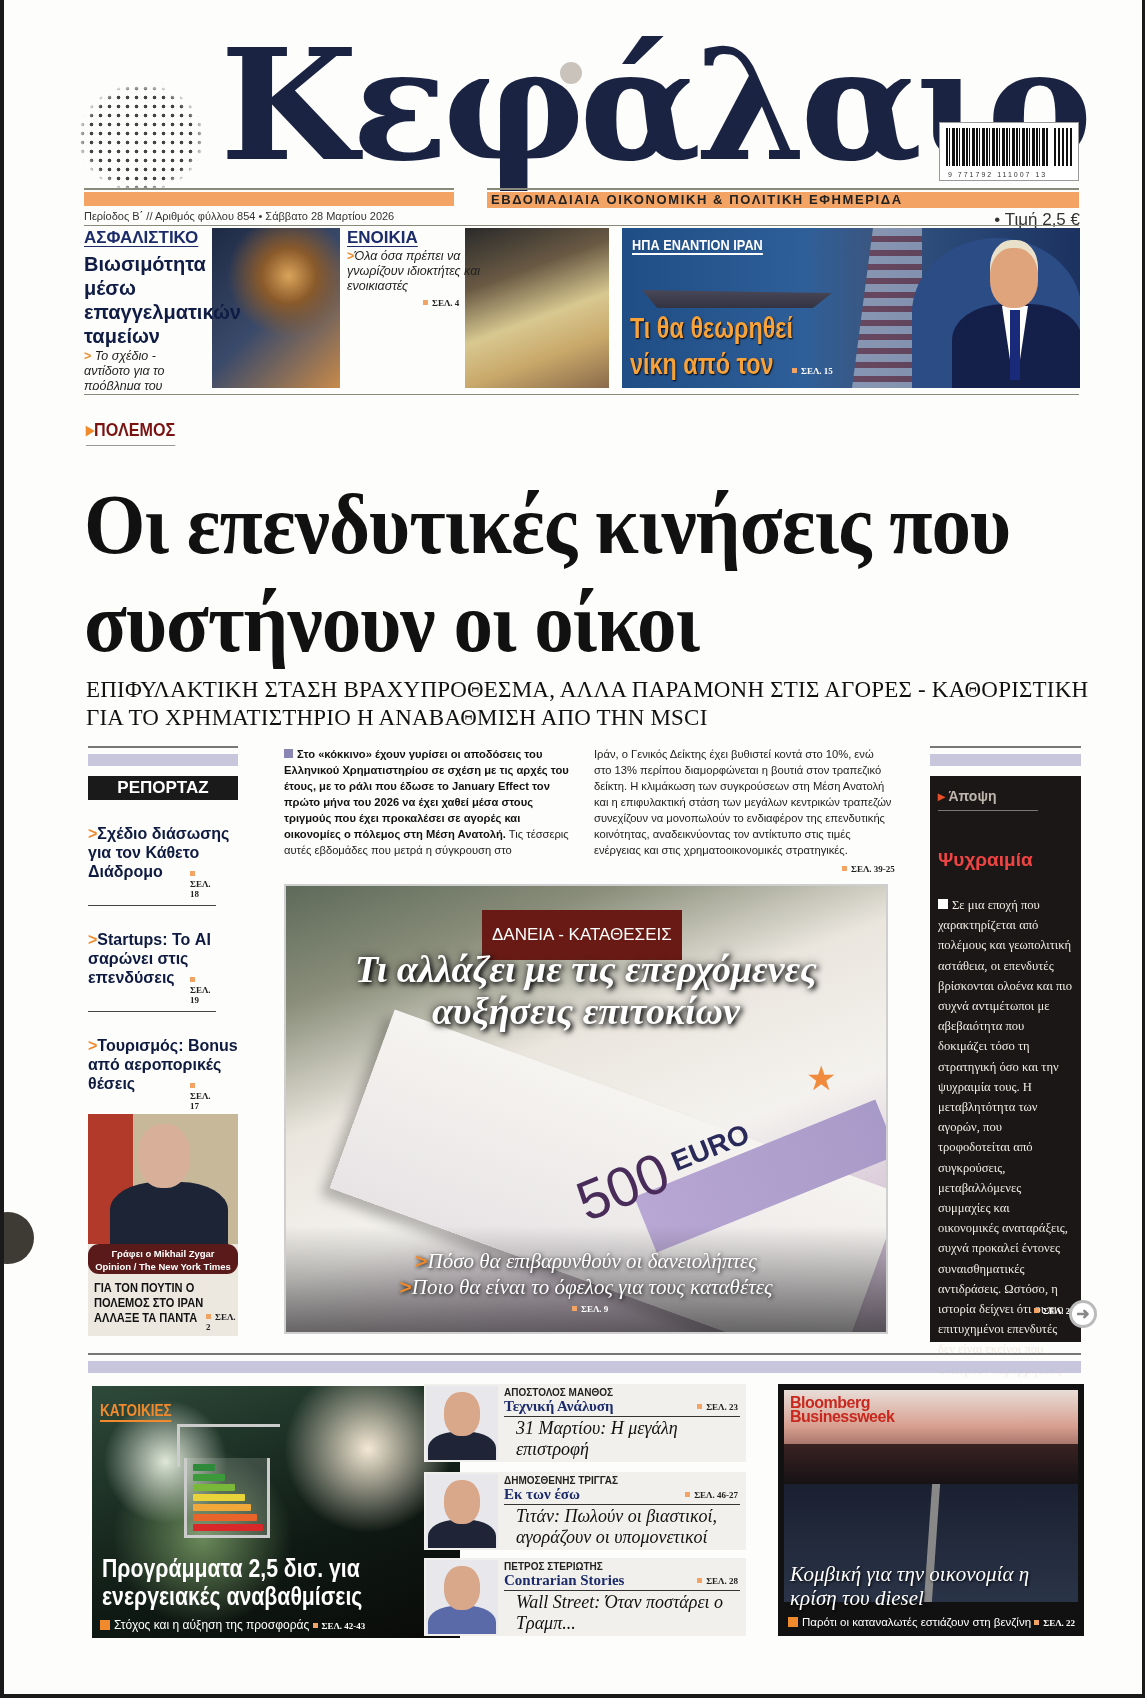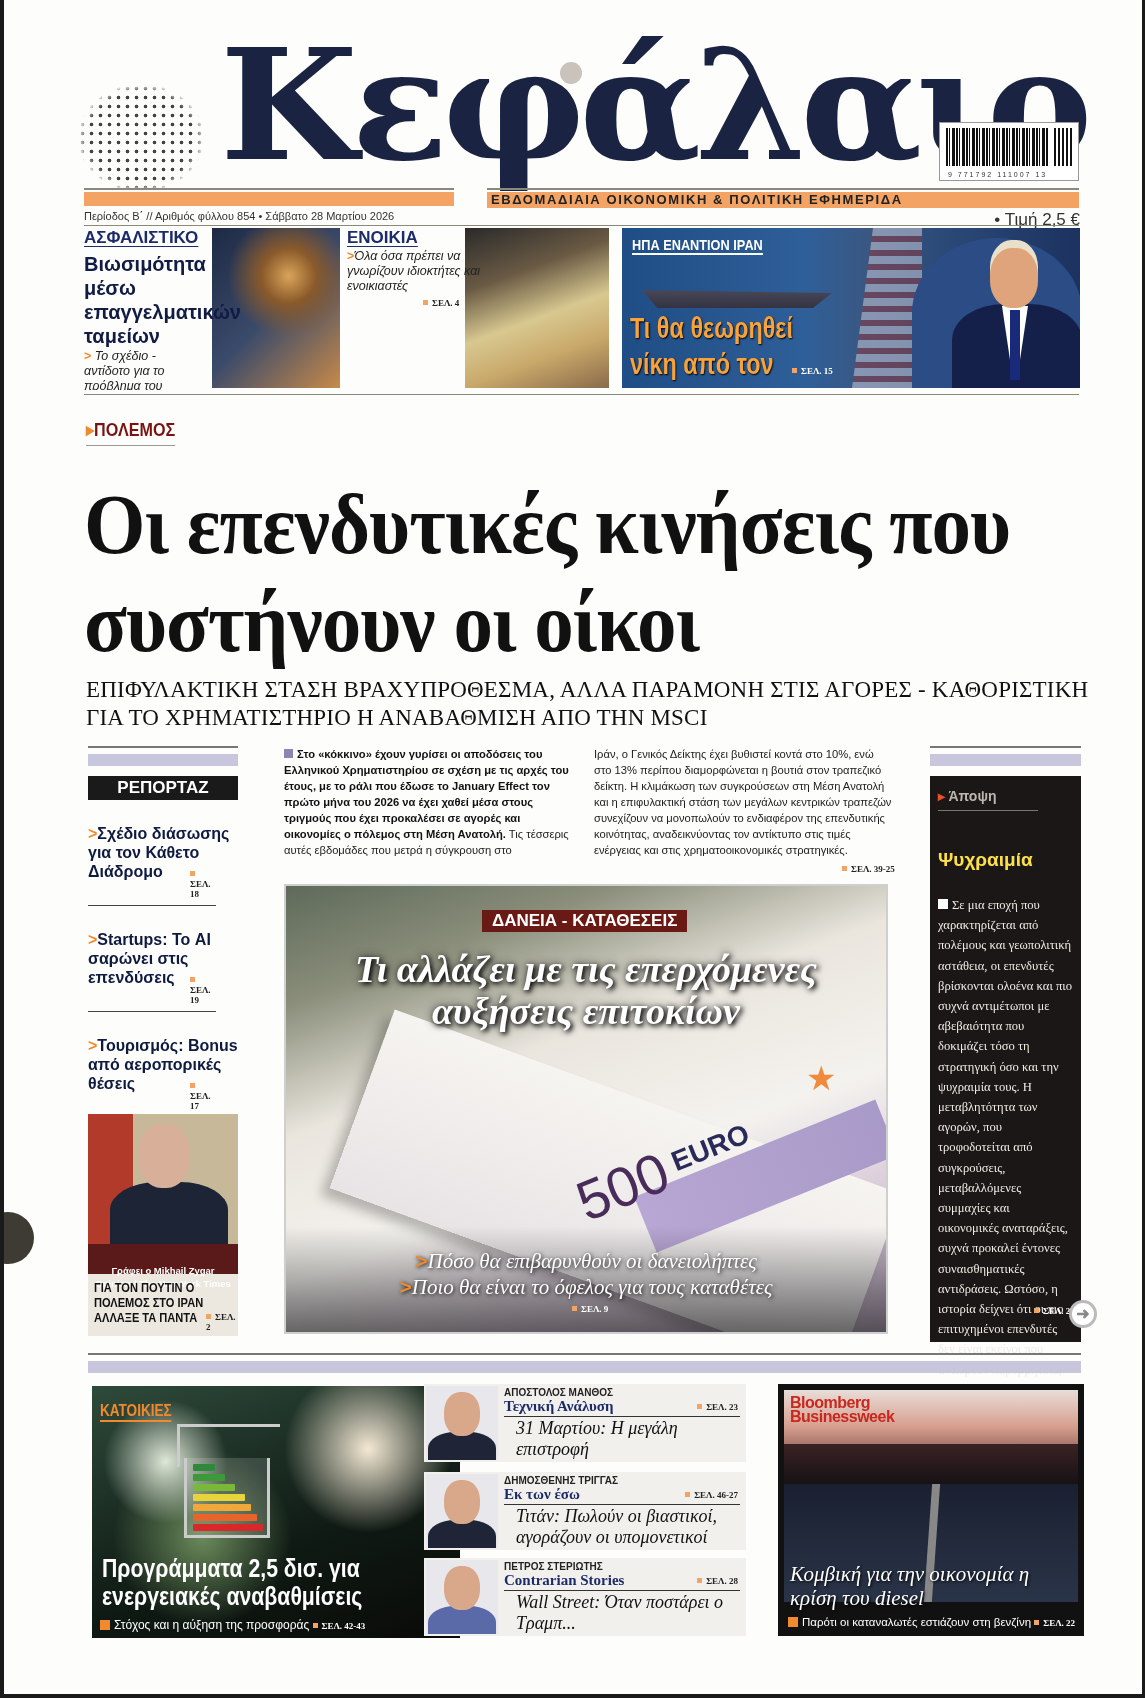--- a/index.html
+++ b/index.html
@@ -60,52 +60,52 @@
   .leftcol { left: 84px; top: 746px; width: 150px; }
   .reportaz { margin-top: 10px; height: 24px; background: #1a1a1a; color: #fff; font-weight: bold; font-size: 17px; text-align: center; line-height: 24px; }
   .rep-item { padding: 24px 0 6px; border-bottom: 1px solid #444; width: 128px; }
   .rep-item:last-child { border-bottom: none; }
   .rep-item .t { font-weight: bold; font-size: 16px; line-height: 19px; color: #0e1a40; width: 150px; }
   .rep-item .t .gt { color: #f08a2c; }
   .putin { left: 84px; top: 1114px; width: 150px; height: 222px; background: #ece8e0; overflow: hidden; }
   .putin .img { position: absolute; left: 0; top: 0; width: 150px; height: 130px; background: linear-gradient(90deg, #b23a2a 0 30%, #c8b89a 30% 100%); }
   .putin .face { position: absolute; left: 50px; top: 10px; width: 52px; height: 64px; border-radius: 45%; background: #d8b09a; }
   .putin .suit { position: absolute; left: 22px; top: 68px; width: 118px; height: 70px; background: #1d2436; border-radius: 40% 40% 0 0; }
-  .putin .byline { position: absolute; left: 0; top: 130px; width: 150px; height: 30px; background: #5a1a1a; color: #fff; font-weight: bold; font-size: 9.5px; line-height: 13px; text-align: center; padding-top: 20px; }
+  .putin .byline { position: absolute; left: 0; top: 130px; width: 150px; height: 30px; background: #5a1a1a; color: #fff; font-weight: bold; font-size: 9.5px; line-height: 13px; text-align: center; padding-top: 3px; border-radius: 11px; }
   .putin .ttl { position: absolute; left: 6px; top: 166px; width: 140px; font-weight: bold; font-size: 13.5px; line-height: 15px; color: #111; transform: scaleX(0.82); transform-origin: left; }
   .putin .s { position: absolute; left: 118px; top: 198px; }
 
   
   .lead1 { left: 280px; top: 746px; width: 290px; font-size: 11.2px; line-height: 16px; color: #222; }
   .lead1 b { font-weight: bold; color: #111; }
   .lead1 .sq { display: inline-block; width: 9px; height: 9px; background: #8a86b4; margin-right: 4px; }
   .lead2 { left: 590px; top: 746px; width: 300px; font-size: 11.2px; line-height: 16px; color: #222; }
   .lead-sel { left: 838px; top: 864px; }
 
   
   .mainimg { left: 280px; top: 884px; width: 604px; height: 450px; border: 2px solid #cfcfcf; overflow: hidden;
     background: linear-gradient(160deg, #5e6a5a 0%, #8a8e7a 18%, #eae6de 38%, #f4f2ee 60%, #d8c8d8 80%, #b2a0b8 100%); }
   .note { position: absolute; left: 60px; top: 210px; width: 540px; height: 190px; background: linear-gradient(180deg,#f6f4f0,#e8e4e6); transform: rotate(20deg); box-shadow: -6px 10px 12px rgba(0,0,0,.25); }
   .note-stripe { position: absolute; left: 350px; top: 260px; width: 260px; height: 60px; background: linear-gradient(90deg,#b8a6d4,#a89ac8); transform: rotate(-22deg); }
   .note-500 { position: absolute; left: 290px; top: 268px; font-size: 56px; color: #4a2c5a; transform: rotate(-22deg); font-family: "Liberation Sans", sans-serif; }
   .note-euro { position: absolute; left: 384px; top: 246px; font-size: 28px; font-weight: bold; color: #2a2a5a; transform: rotate(-22deg); }
   .note-star { position: absolute; left: 520px; top: 172px; font-size: 34px; color: #f08a3c; }
-  .daneia { position: absolute; left: 196px; top: 24px; padding: 1px 10px; background: #6a1a14; color: #fff; font-weight: bold; font-size: 17px; }
+  .daneia { position: absolute; left: 196px; top: 24px; padding: 15px 10px; background: #6a1a14; color: #fff; font-weight: normal; font-size: 17px; }
   .main-title { position: absolute; left: 0; top: 62px; width: 600px; text-align: center; font-family: "Liberation Serif", serif; font-style: italic; font-weight: bold; font-size: 38px; line-height: 42px; color: #fff; text-shadow: 2px 2px 5px #000, 0 0 8px #333; }
   .main-bullets { position: absolute; left: 0; top: 362px; width: 600px; text-align: center; font-family: "Liberation Serif", serif; font-style: italic; font-size: 21px; line-height: 25px; color: #fff; text-shadow: 1px 1px 4px #000; }
   .main-bullets .gt { color: #f08a2c; font-family: "Liberation Sans", sans-serif; font-weight: bold; font-style: normal; }
   .main-sel { position: absolute; left: 286px; top: 418px; color: #fff; }
   .main-dark { position: absolute; left: 0; top: 340px; width: 600px; height: 110px; background: linear-gradient(180deg, transparent, rgba(40,40,40,.7)); }
 
   
   .opcol { left: 926px; top: 746px; width: 151px; }
   .opinion { margin-top: 10px; height: 566px; background: #1a1716; padding: 12px 8px; color: #f2eee6; }
   .op-label { font-weight: bold; font-size: 14px; color: #bdb6ac; border-bottom: 1px solid #777; padding-bottom: 6px; width: 100px; }
   .op-label .tri { color: #e8502a; }
-  .op-title { margin-top: 38px; font-weight: bold; font-size: 19px; color: #fde047; }
+  .op-title { margin-top: 38px; font-weight: bold; font-size: 19px; color: #ef4444; }
   .op-body { margin-top: 24px; font-family: "Liberation Serif", serif; font-size: 12.6px; line-height: 20.2px; color: #f0ece4; }
   .op-body .sq { display: inline-block; width: 10px; height: 10px; background: #fff; margin-right: 4px; }
   .op-sel { left: 1030px; top: 1306px; color: #fff; }
   .arrow-btn { left: 1065px; top: 1300px; width: 28px; height: 28px; border-radius: 50%; background: #fff; border: 3px solid #bbb; color: #888; font-size: 16px; font-weight: bold; text-align: center; line-height: 22px; }
   .punch { left: -22px; top: 1212px; width: 52px; height: 52px; border-radius: 50%; background: #3e3a34; }
 
   
   .bottom-rule { left: 84px; top: 1353px; width: 993px; }
   .bottom-lilac { left: 84px; top: 1361px; width: 993px; height: 12px; background: #c8c6dc; }
   .katoikies { left: 88px; top: 1386px; width: 368px; height: 252px; overflow: hidden;

